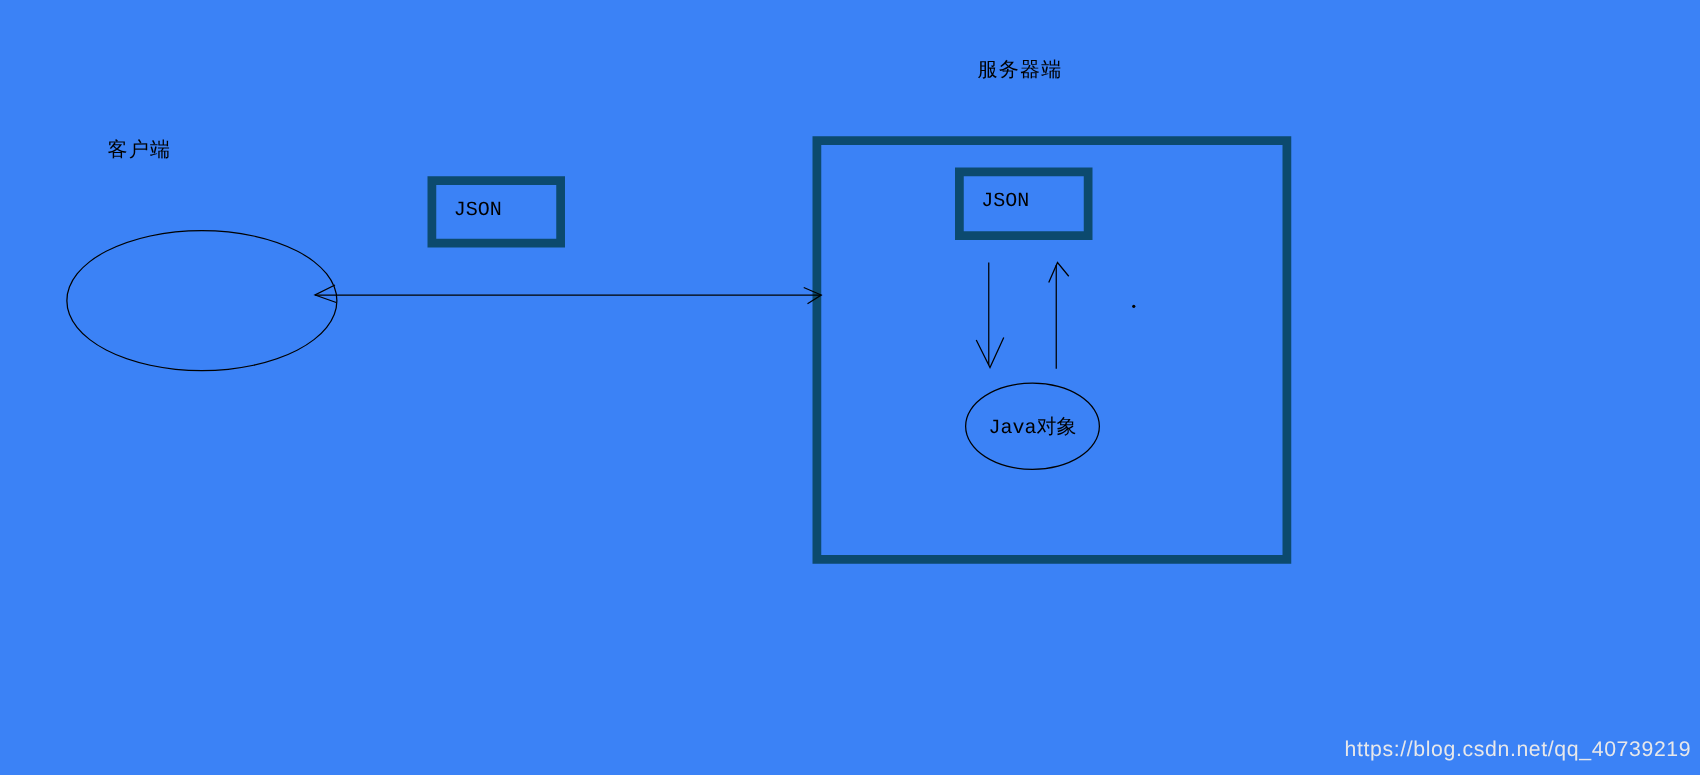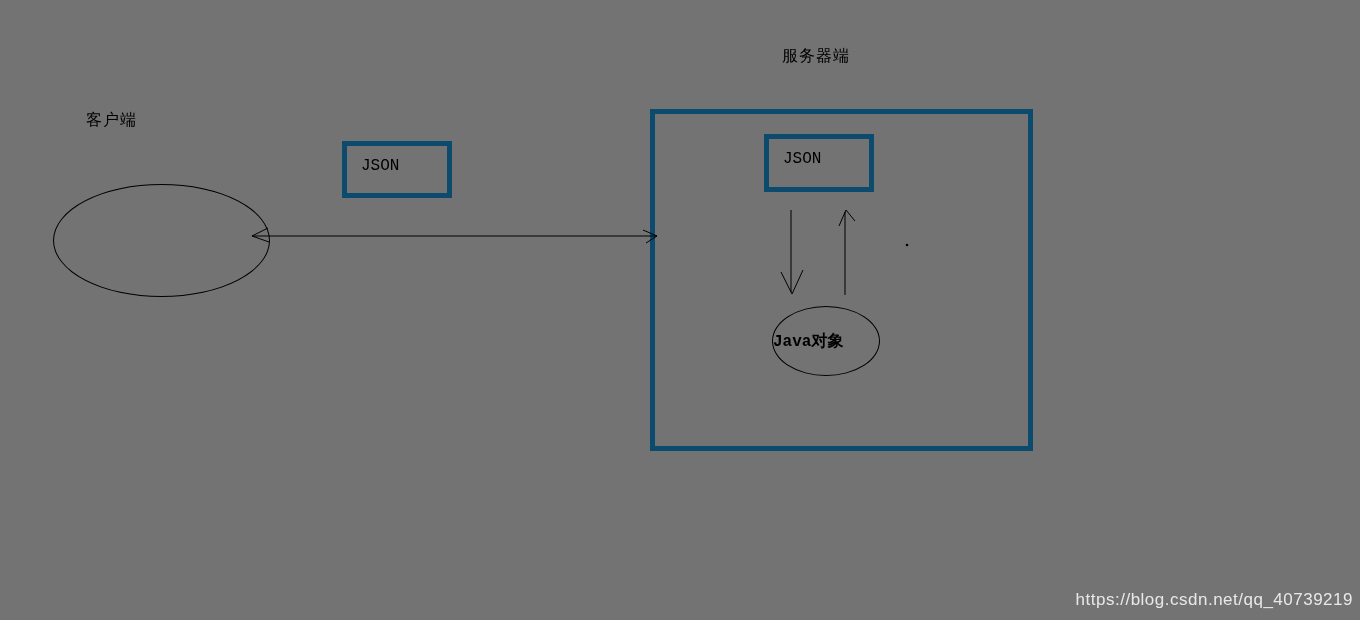--- a/index.html
+++ b/index.html
@@ -4,34 +4,34 @@
 <style>
   html, body {
     margin: 0;
     padding: 0;
     background: #ffffff;
   }
   .canvas {
     position: relative;
     width: 1360px;
     height: 620px;
-    background: #737373;
+    background: #3b82f6;
     font-family: "Liberation Sans", sans-serif;
     overflow: hidden;
   }
   .label {
     position: absolute;
     color: #000000;
     font-size: 16px;
     letter-spacing: 1px;
     white-space: nowrap;
   }
   .box {
     position: absolute;
-    border: 5px solid #0c4a6e;
+    border: 7px solid #0c4a6e;
     background: transparent;
     box-sizing: border-box;
   }
   .ellipse {
     position: absolute;
     border: 1px solid #000000;
     border-radius: 50%;
     background: transparent;
     box-sizing: border-box;
   }
@@ -39,22 +39,21 @@
     position: absolute;
     left: 14px;
     top: 11px;
     font-family: "Liberation Mono", "DejaVu Sans Mono", monospace;
     font-size: 16px;
     color: #000000;
   }
   .ellipse-center {
     display: flex;
     align-items: center;
-    justify-content: flex-start;
-    font-weight: bold;
+    justify-content: center;
   }
   .java-label {
     font-size: 16px;
     color: #000000;
     font-family: "Liberation Mono", "DejaVu Sans Mono", monospace;
     white-space: nowrap;
   }
   svg.overlay {
     position: absolute;
     left: 0;

